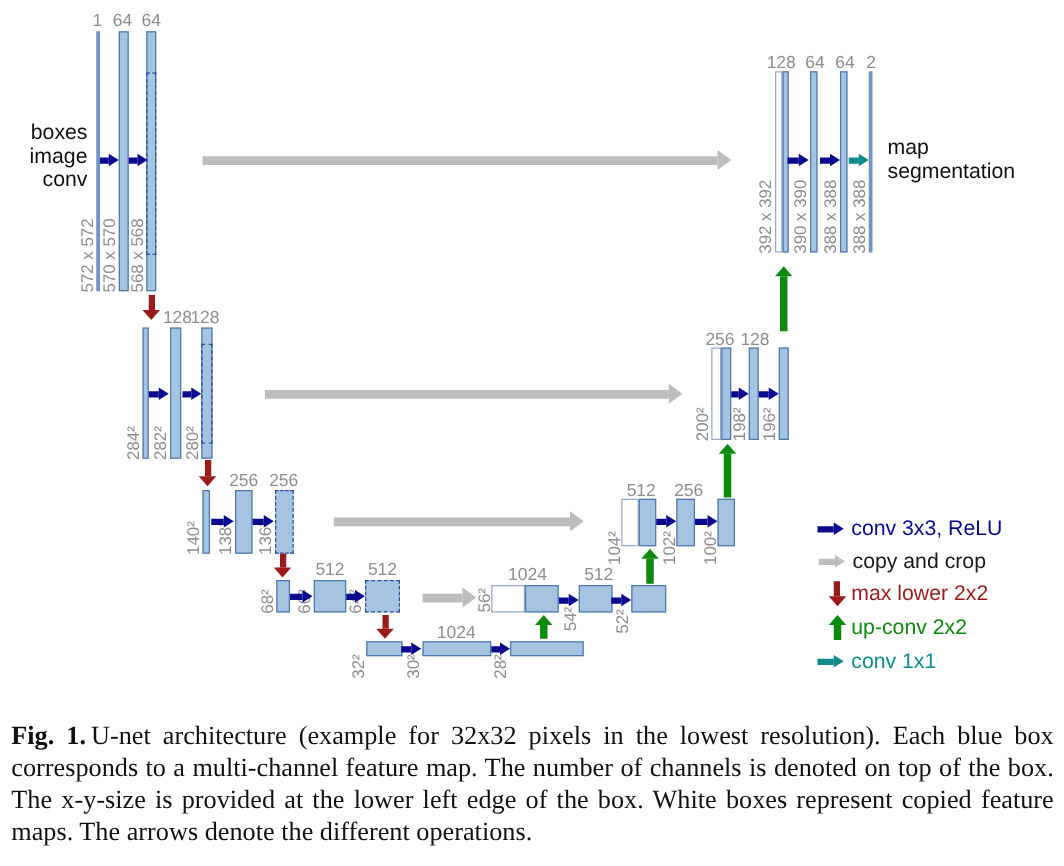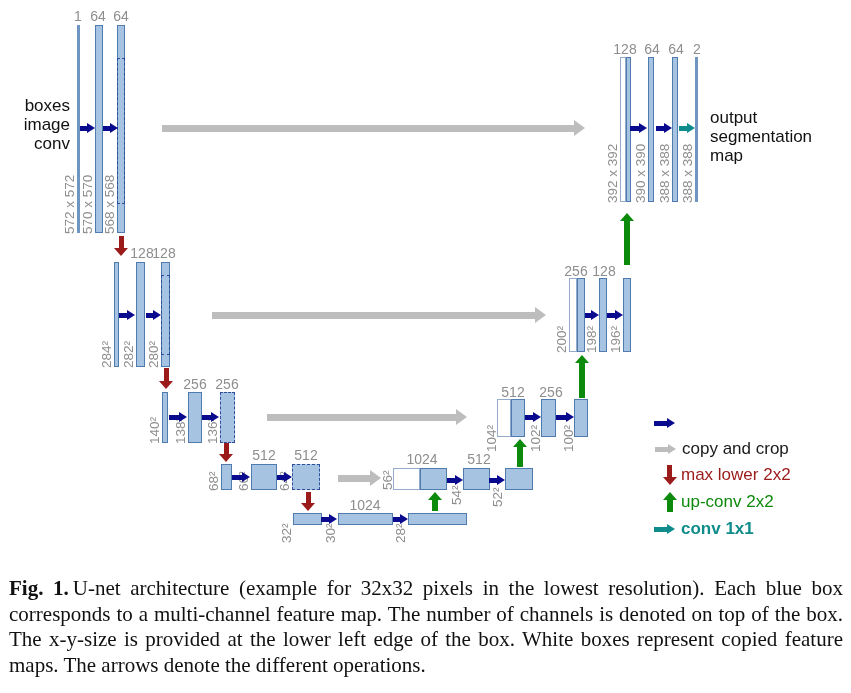--- a/index.html
+++ b/index.html
@@ -36,41 +36,40 @@
   .ar-u{flex-direction:column;align-items:center;}
   .ar-u .h{width:0;height:0;border-bottom:8px solid var(--c);
            border-left:7px solid transparent;border-right:7px solid transparent;}
   .ar-u .b{width:6px;flex:1;background:var(--c);}
   
   .lrow{position:absolute;display:flex;align-items:center;height:22px;}
   .licon{width:27px;display:flex;justify-content:flex-start;align-items:center;}
   .licon .ar{position:static;}
   .llabel{font-size:17px;line-height:20px;white-space:nowrap;}
   .t-navy{color:#0a0a8f;} .t-black{color:#1a1a1a;} .t-red{color:#9b1b1b;}
-  .t-green{color:#0c8a0c;} .t-teal{color:#0e8b8b;font-weight:bold;}
+  .t-green{color:#0c8a0c;} .t-teal{color:#0e8b8b;}
   
   #caption{position:absolute;left:9px;top:576px;width:834px;
            font-family:"Liberation Serif",serif;font-size:21px;line-height:25.5px;
            color:#111;text-align:justify;margin:0;}
   #caption b{margin-right:4px;}
 </style>
 </head>
 <body>
 
 <div id="stage">
 
   <div class="iotext" style="left:6px;top:96px;width:64px;text-align:right;">
     <span>boxes</span>
     <span>image</span>
     <span>conv</span>
   </div>
   <div class="iotext" style="left:710px;top:108px;width:130px;">
-    <span>output</span>
+    <span>map</span>
     <span>segmentation</span>
-    <span>map</span>
   </div>
 
   <span class="ch" style="left:56px;top:9px;width:44px">1</span>
   <span class="ch" style="left:76px;top:9px;width:44px">64</span>
   <span class="ch" style="left:99px;top:9px;width:44px">64</span>
   <div class="bar-thin" style="left:77px;top:25px;width:3px;height:208px"></div>
   <div class="bar" style="left:95px;top:25px;width:8px;height:208px"></div>
   <div class="bar" style="left:117px;top:25px;width:8px;height:208px">
     <div class="dash" style="top:32px;height:146px"></div>
   </div>
@@ -286,20 +285,21 @@
       <span class="b"></span>
     </div>
 
   <div class="lrow" style="left:654px;top:412px">
     <span class="licon">
       <span class="ar ar-r navy" style="width:21px;height:12px">
           <span class="b"></span>
           <span class="h"></span>
         </span>
     </span>
+    <span class="llabel t-navy">conv 3x3, ReLU</span>
   </div>
   <div class="lrow" style="left:655px;top:438px">
     <span class="licon">
       <span class="ar ar-r gray" style="width:21px;height:12px">
           <span class="b"></span>
           <span class="h"></span>
         </span>
     </span>
     <span class="llabel t-black">copy and crop</span>
   </div>

